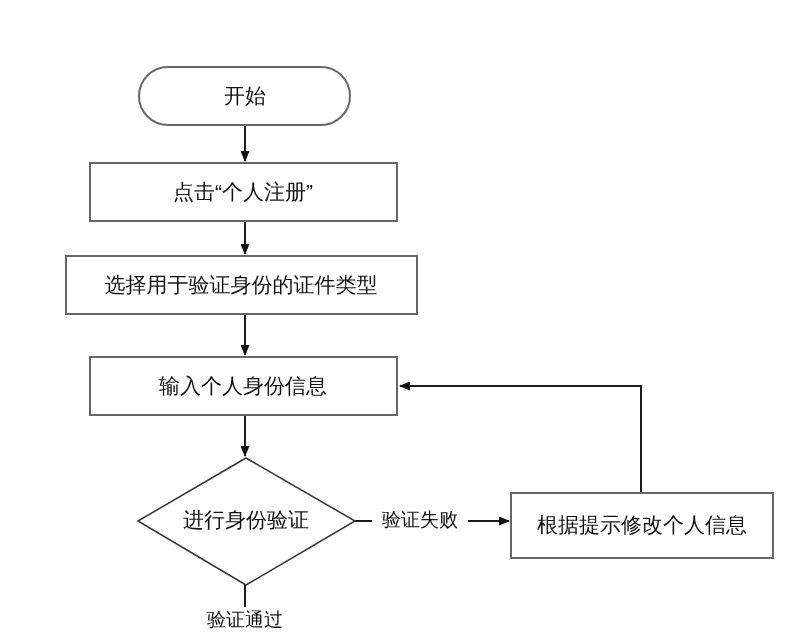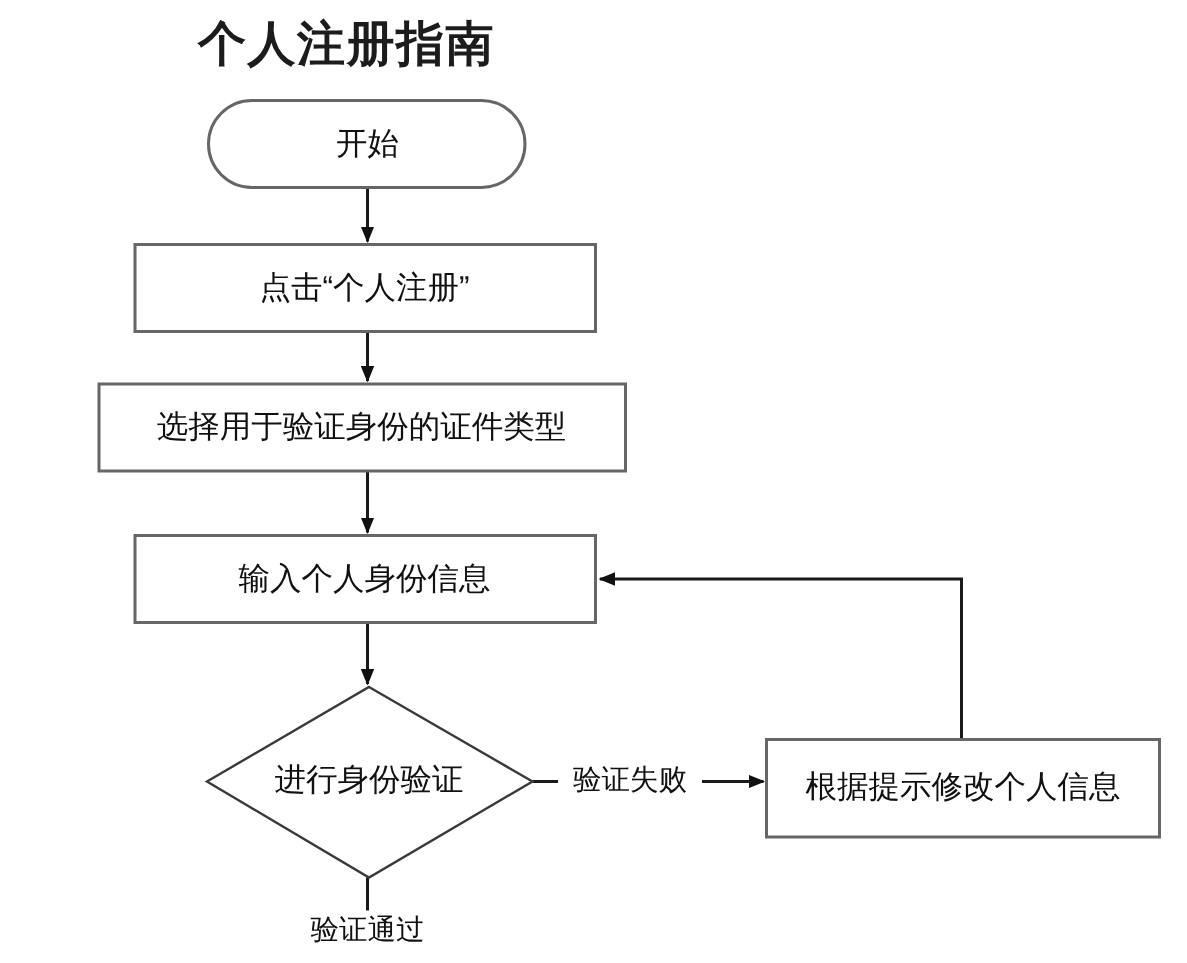--- a/index.html
+++ b/index.html
@@ -64,21 +64,20 @@
     color: #1c1c1c;
     letter-spacing: 1px;
     white-space: nowrap;
   }
 </style>
 </head>
 <body>
 
 <div id="page">
 
-  <div class="page-title">个人注册指南</div>
 
   <svg id="flow-svg" viewBox="0 0 791 642">
     <defs>
       <marker id="arrowhead" markerWidth="11" markerHeight="9" refX="10" refY="4.5" orient="auto" markerUnits="userSpaceOnUse">
         <path d="M0,0 L11,4.5 L0,9 z" fill="#111111"></path>
       </marker>
     </defs>
 
     <g>
       <line class="conn" x1="245" y1="125" x2="245" y2="161" marker-end="url(#arrowhead)"></line>

